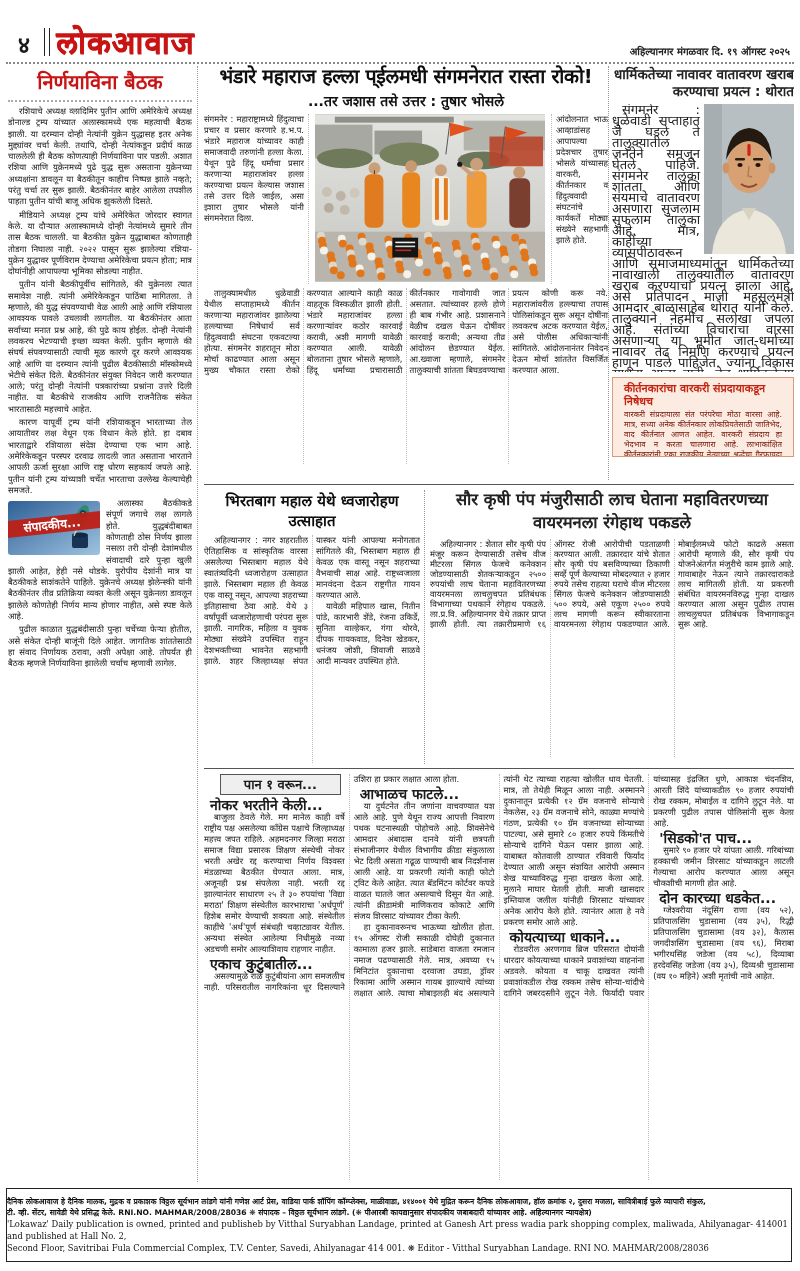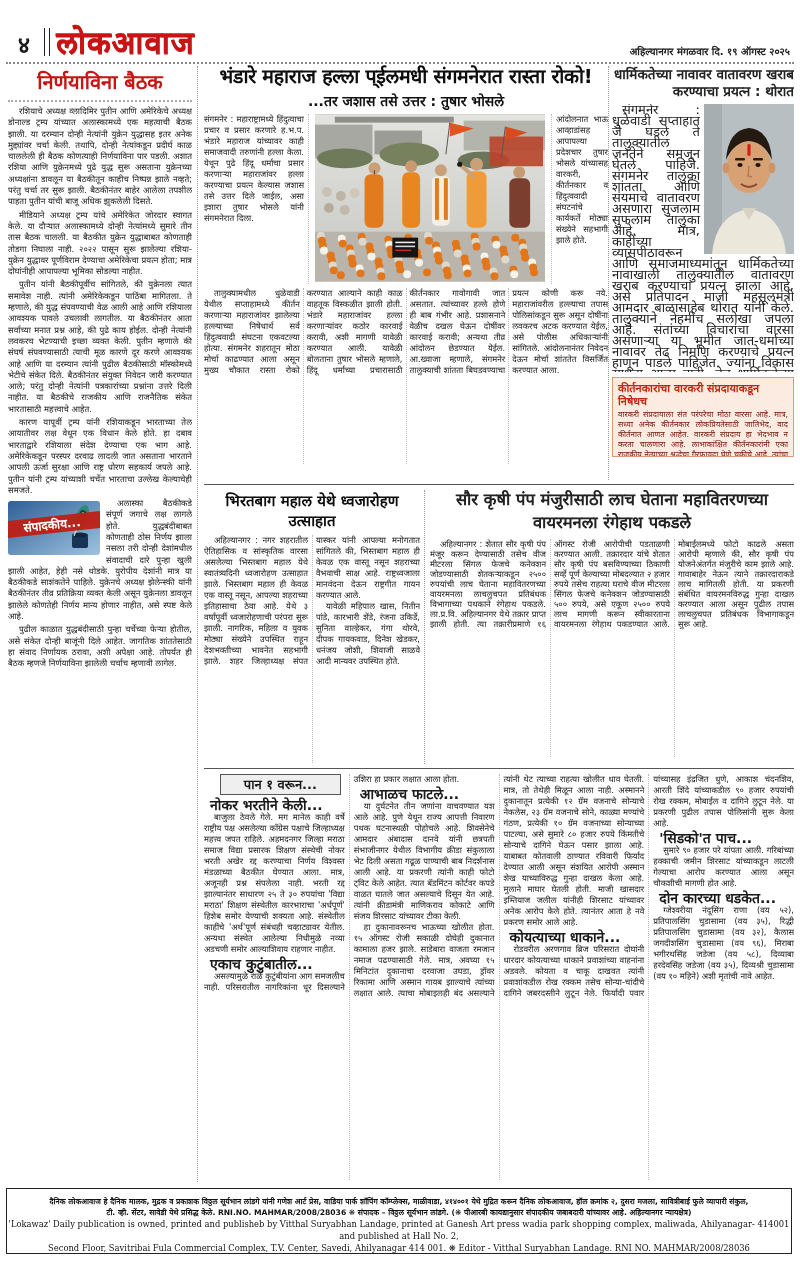--- a/index.html
+++ b/index.html
@@ -32,21 +32,21 @@
   .m-photo{width:230px;height:168px;background:#cfcfc9;}
   .m-bottom{margin-top:4px;height:176px;columns:4;column-gap:7px;column-rule:1px dotted #bbb;
        font-size:8.3px;line-height:11px;text-align:justify;overflow:hidden;}
   .m-bottom p{margin:0;text-indent:10px;}
   
   .thorat{position:absolute;left:612px;top:66px;width:182px;height:414px;overflow:hidden;}
   .thorat h2{margin:0 0 4px 0;font-size:13.5px;line-height:17px;text-align:right;color:#222;}
   .t-body{height:268px;font-size:13px;line-height:11px;text-align:justify;overflow:hidden;}
   .t-body p{margin:0;text-indent:10px;}
   .portrait{float:right;width:90px;height:150px;margin:0 0 3px 4px;background:#b7bfc2;}
-  .t-box{margin-top:5px;background:var(--boxbg);border:1px solid #dd9a78;padding:4px 5px;height:70px;overflow:hidden;}
+  .t-box{margin-top:5px;background:var(--boxbg);border:1px solid #dd9a78;padding:4px 11px;height:70px;overflow:hidden;}
   .t-box h4{margin:0 0 2px 0;font-size:11px;line-height:13px;color:var(--boxtitle);}
   .t-box p{margin:0;font-size:7.9px;line-height:10px;color:var(--boxtext);text-align:justify;}
   
   .bhistbag{position:absolute;left:204px;top:490px;width:216px;height:274px;overflow:hidden;}
   .bhistbag h2{margin:0 0 5px 0;font-size:15px;text-align:center;color:#0d0d0d;}
   .b-cols{height:246px;columns:2;column-gap:8px;column-rule:1px dotted #bbb;
        font-size:8.3px;line-height:11px;text-align:justify;overflow:hidden;}
   .b-cols p{margin:0;text-indent:10px;}
   
   .solar{position:absolute;left:430px;top:488px;width:364px;height:276px;overflow:hidden;}
@@ -56,22 +56,22 @@
   .s-cols p{margin:0;text-indent:10px;}
   
   .page1{position:absolute;left:204px;top:774px;width:590px;height:406px;columns:4;column-gap:9px;
        column-rule:1px dotted #bbb;font-size:8.3px;line-height:11px;text-align:justify;overflow:hidden;}
   .p1box{border:1.5px solid #555;background:#efefef;text-align:center;font-weight:bold;
        font-size:13px;padding:4px 10px;margin:0 4px 5px 16px;}
   .page1 h4{margin:4px 0 1px 6px;font-size:14px;}
   .page1 h4:empty{display:none;}
   .page1 p{margin:0;text-indent:10px;}
   
-  .footer{position:absolute;left:6px;top:1188px;width:786px;height:66px;border:1.5px solid #222;
-       text-align:center;padding-top:7px;box-sizing:border-box;}
+  .footer{position:absolute;left:6px;top:1188px;width:786px;height:74px;border:1.5px solid #222;
+       padding-top:7px;box-sizing:border-box;}
   .footer .mr{font-size:7.6px;line-height:11px;font-weight:bold;color:#111;}
   .footer .en{font-family:"DejaVu Serif",serif;font-size:8.4px;line-height:12px;color:#111;}
 </style>
 </head>
 <body>
 
 <div class="page">
 
   <div class="pageno">४</div>
   <div class="pageno-bars"></div>

